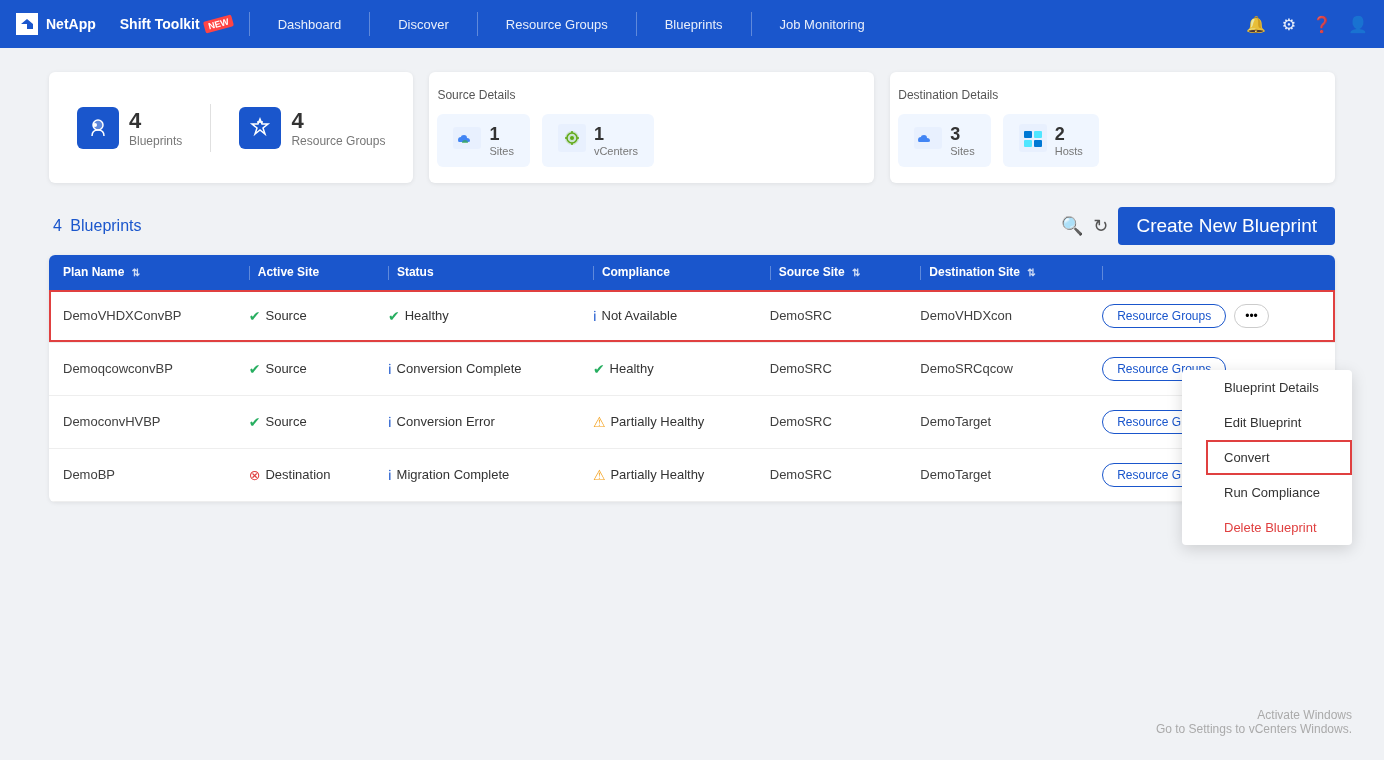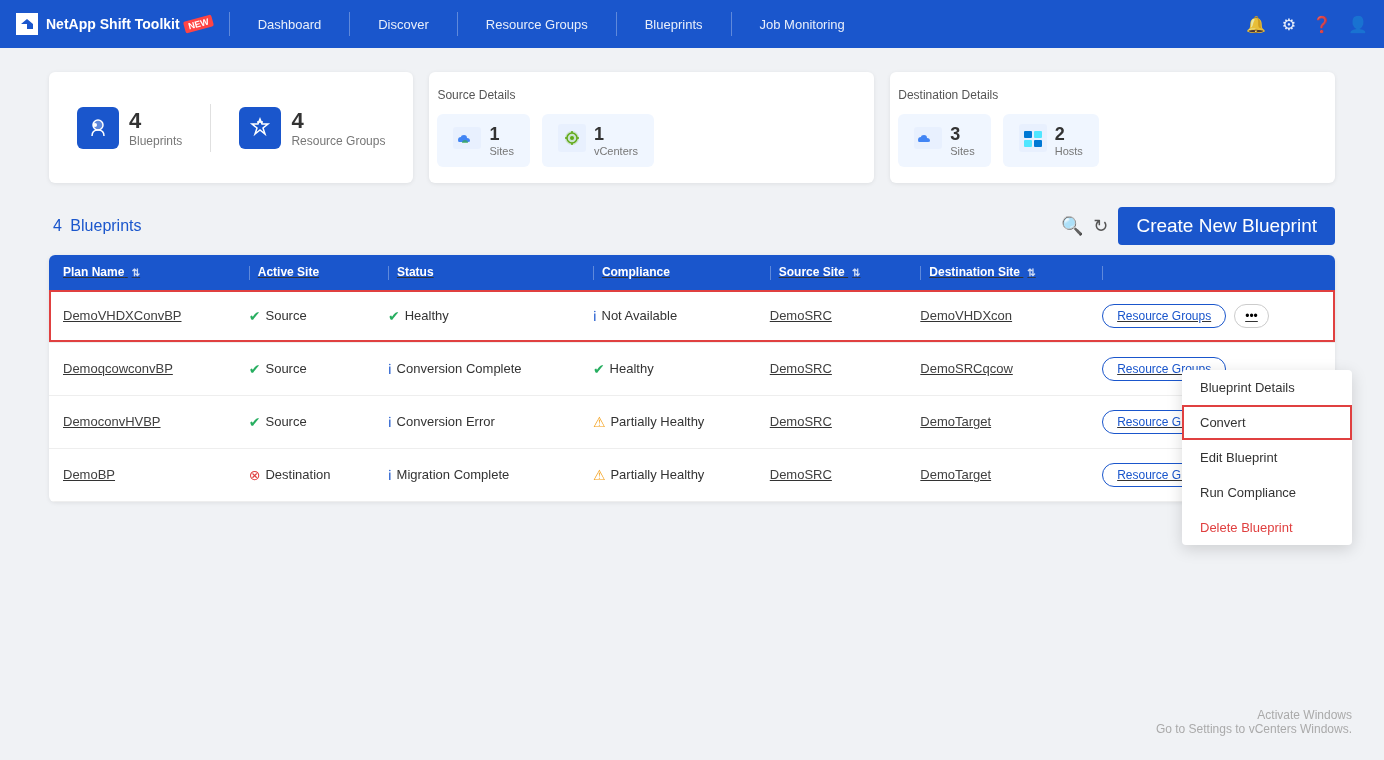--- a/index.html
+++ b/index.html
@@ -14,21 +14,21 @@
       padding: 0 16px;
       color: white;
       gap: 0;
     }
     .topnav-brand {
       display: flex;
       align-items: center;
       gap: 8px;
       font-weight: bold;
       font-size: 14px;
-      margin-right: 4px;
+      margin-right: 24px;
     }
     .netapp-logo {
       width: 22px; height: 22px;
       background: white;
       display: flex; align-items: center; justify-content: center;
       font-size: 9px; color: #1a56cc; font-weight: bold;
     }
     .shift-toolkit {
       font-size: 14px;
       font-weight: bold;
@@ -213,21 +213,20 @@
     }
 
     
     .blueprints-table {
       width: 100%;
       border-collapse: collapse;
       background: white;
       border-radius: 6px;
       overflow: hidden;
       box-shadow: 0 1px 4px rgba(0,0,0,0.08);
-      text-decoration: underline;
     }
 
     .blueprints-table thead tr {
       background: #1a56cc;
       color: white;
     }
 
     .blueprints-table thead th {
       padding: 10px 14px;
       text-align: left;
@@ -301,20 +300,21 @@
 
     .dropdown-menu {
       position: absolute;
       right: 32px;
       top: 370px;
       background: white;
       border-radius: 4px;
       box-shadow: 0 4px 16px rgba(0,0,0,0.15);
       min-width: 170px;
       z-index: 200;
+      padding-left: 24px;
     }
 
     .dropdown-item {
       padding: 10px 18px;
       cursor: pointer;
       font-size: 13px;
       color: #333;
     }
 
     .dropdown-item.danger {
@@ -631,22 +631,22 @@
       </div>
     </td>
   </tr>
       </tbody>
   </table>
 
 </div>
 
 <div class="dropdown-menu" id="dropdown-menu">
 <div class="dropdown-item">Blueprint Details</div>
+    <div class="dropdown-item">Edit Blueprint</div>
     <div class="dropdown-item active">Convert</div>
-    <div class="dropdown-item">Edit Blueprint</div>
     <div class="dropdown-item">Run Compliance</div>
     <div class="dropdown-item danger">Delete Blueprint</div>
   </div>
 
 <div class="activate-windows">
   <div>Activate Windows</div>
   <div>Go to Settings to vCenters Windows.</div>
 </div>
 
 </body></html>

